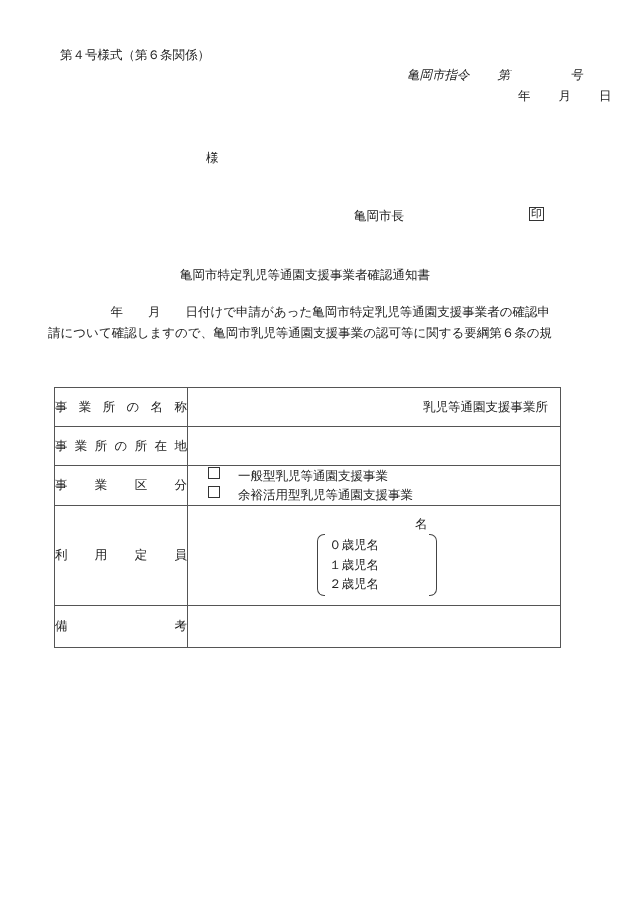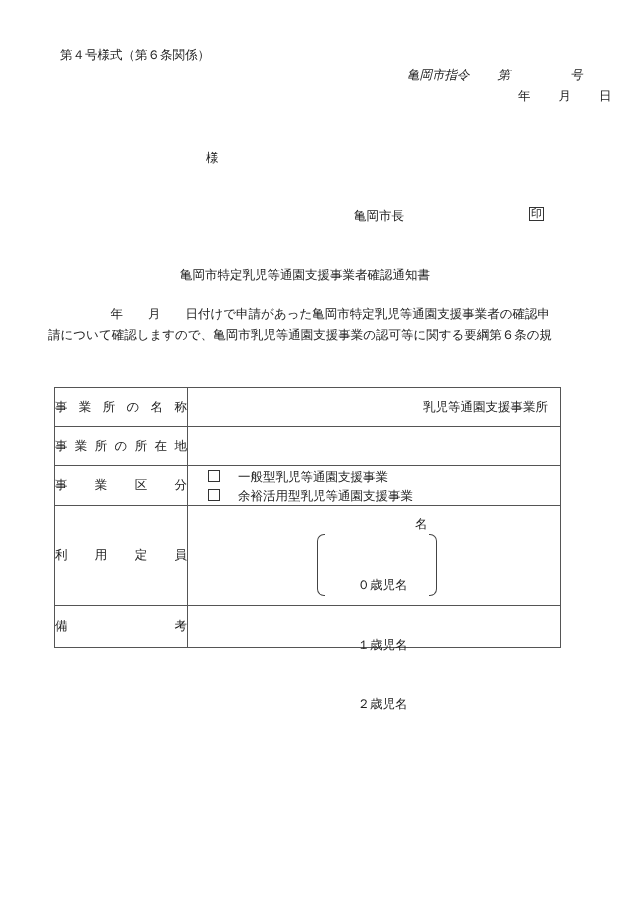--- a/index.html
+++ b/index.html
@@ -12,43 +12,43 @@
   .form-number { left: 48px; top: 47px; margin-left: 12px; }
   .ref-line { left: 407px; top: 67px; }
   .ref-line span { display: inline-block; font-style: italic; }
   .date-line { left: 487px; top: 88px; margin-left: 31px; }
   .addressee { left: 206px; top: 150px; }
   .sender { left: 354px; top: 208px; }
   .seal { left: 529px; top: 207px; }
   .doc-title { left: 180px; top: 268px; font-family: Liberation Mono, monospace; }
   .body-text {
     position: absolute; left: 48px; top: 303px; width: 540px;
-    line-height: 21px; text-align: justify; white-space: normal;
+    line-height: 21px; text-align: justify; white-space: normal; font-family: Liberation Mono, monospace;
   }
   .body-text .line { display: block; white-space: nowrap; }
   table.info {
     position: absolute; left: 54px; top: 387px; width: 507px;
     border-collapse: collapse; table-layout: fixed;
   }
   table.info td { border: 1px solid #555; padding: 0; vertical-align: middle; }
   td.label { width: 132px; padding: 0 10px 0 12px; }
   .label-inner { display: flex; justify-content: space-between; }
   tr.r1 td { height: 38px; }
   tr.r2 td { height: 38px; }
   tr.r3 td { height: 39px; }
   tr.r4 td { height: 99px; }
   tr.r5 td { height: 41px; }
   .val-right { text-align: right; padding-right: 12px !important; font-family: Liberation Serif, serif; }
   .check-list { padding-left: 20px !important; line-height: 19px; }
-  .check-item { display: flex; align-items: center; }
+  .check-item { display: flex; align-items: flex-start; font-family: Liberation Serif, serif; }
   .checkbox { display: inline-block; width: 10px; height: 10px; border: 1px solid #333; margin-right: 18px; }
   .capacity { position: relative; height: 99px; }
   .cap-total { position: absolute; left: 227px; top: 10px; }
   .cap-rows { position: absolute; left: 135px; top: 29px; width: 113px; line-height: 19.5px; }
-  .cap-row { display: flex; justify-content: center; padding-left: 6px; margin-top: 40px; }
+  .cap-row { display: flex; justify-content: flex-start; padding-left: 6px; }
   .bracket { position: absolute; top: 28px; width: 7px; height: 60px; border: 1px solid #444; }
   .bracket.left { left: 129px; border-right: none; border-radius: 7px 0 0 7px; }
   .bracket.right { left: 241px; border-left: none; border-radius: 0 7px 7px 0; }
 </style>
 </head>
 <body>
 
 <div class="abs form-number">第４号様式（第６条関係）</div>
 
 <div class="abs ref-line">

